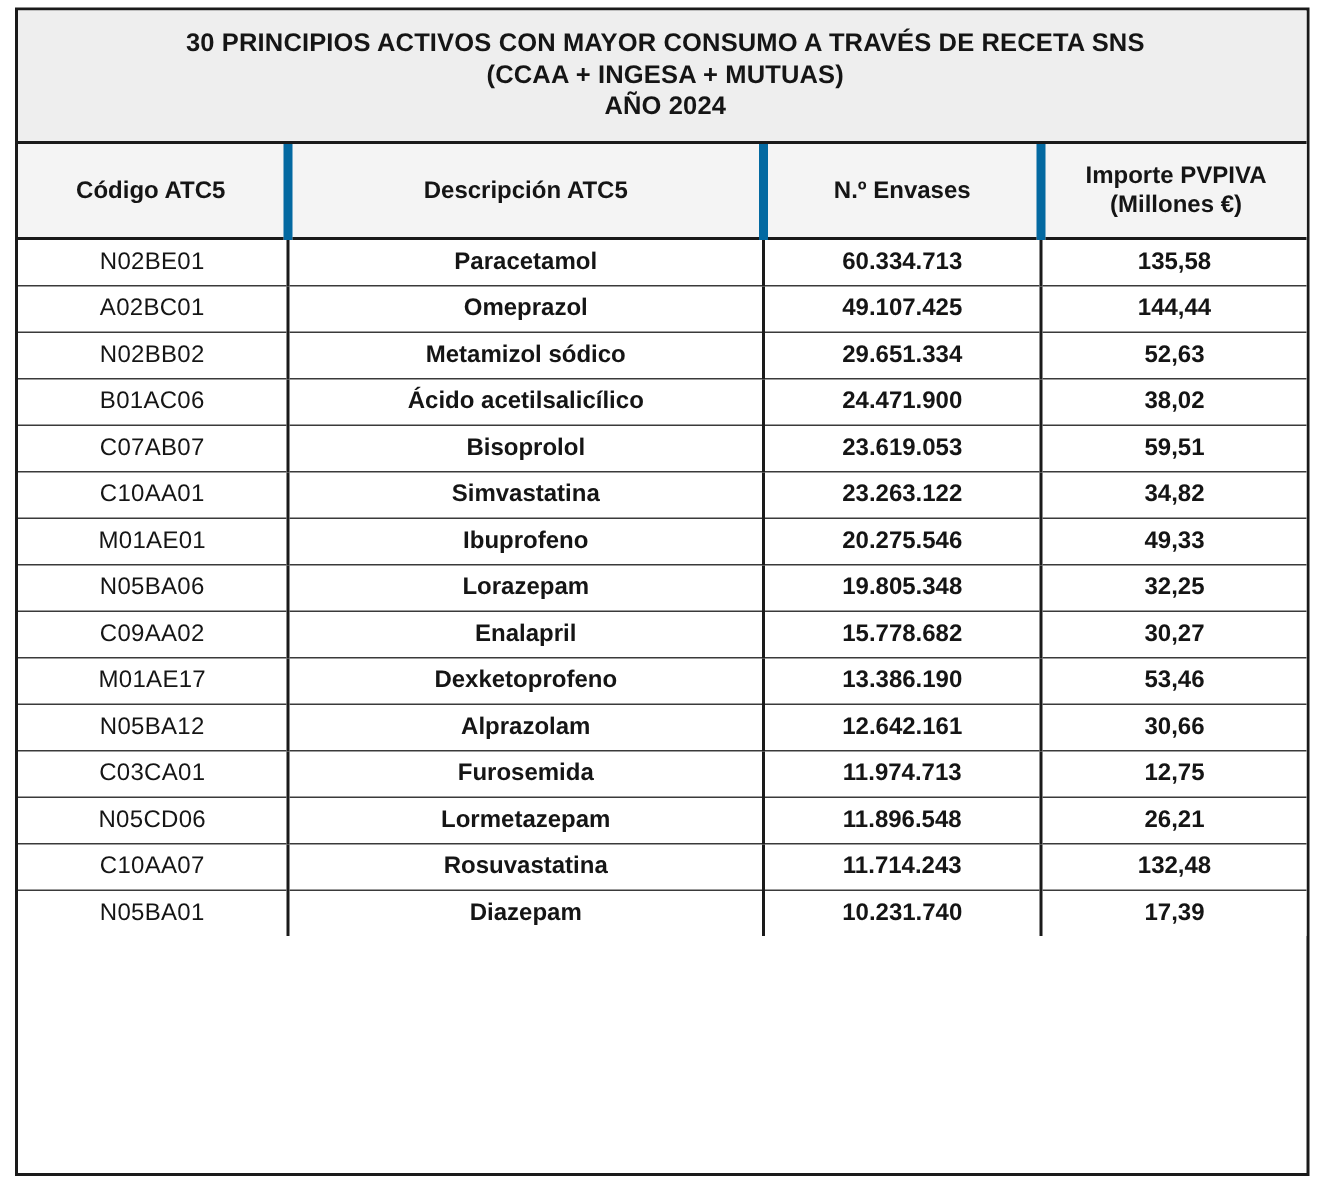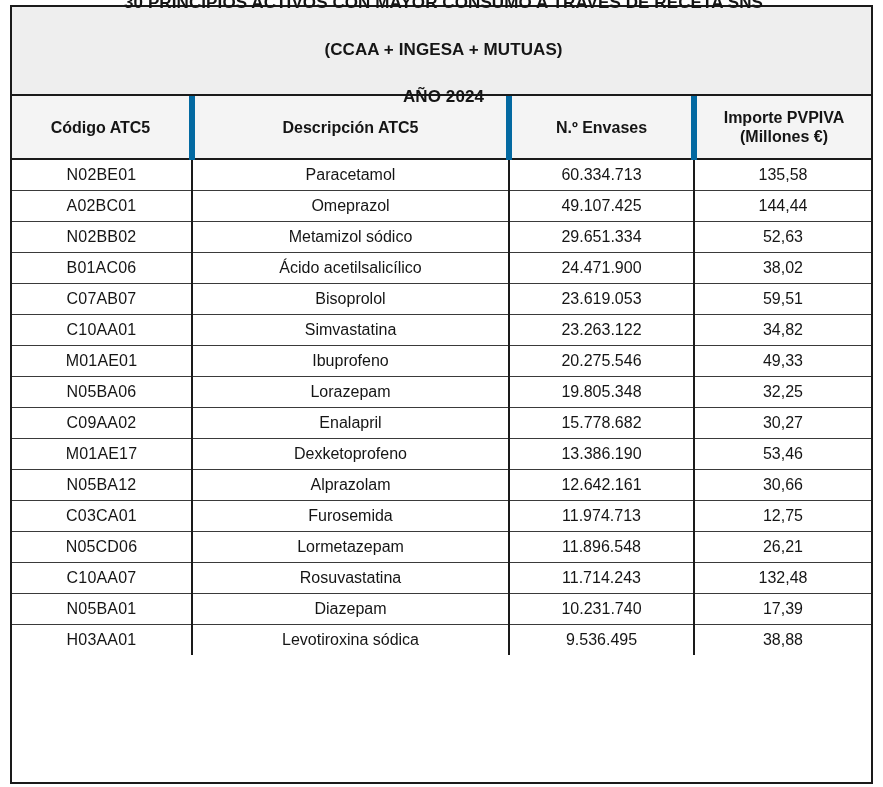--- a/index.html
+++ b/index.html
@@ -32,21 +32,20 @@
     box-sizing: border-box;
     width: 100%;
     height: 89px;
     background: #eeeeee;
     border-bottom: 2px solid #1a1a1a;
     display: flex;
     flex-direction: column;
     align-items: center;
     justify-content: center;
     padding: 2px 4px 4px 8px;
-    gap: 26px;
   }
   .title-line {
     font-size: 17px;
     font-weight: bold;
     line-height: 21px;
     text-align: center;
     letter-spacing: 0.1px;
     color: #151515;
     white-space: nowrap;
   }
@@ -90,22 +89,22 @@
     font-size: 16px;
     line-height: 18px;
     color: #151515;
     white-space: nowrap;
     overflow: hidden;
   }
   #atc-table tbody td:last-child { border-right: none; }
   #atc-table tbody tr:last-child td { border-bottom: none; }
 
   td.cell-code { font-weight: normal; letter-spacing: 0.2px; }
-  td.cell-desc { font-weight: normal; }
-  td.cell-num  { font-weight: normal; margin-top: 12px; }
+  td.cell-desc { font-weight: bold; }
+  td.cell-num  { font-weight: bold; margin-top: 12px; }
 </style>
 </head>
 <body>
 
 <div id="report-frame">
 
   <div id="title-block">
     <div class="title-line">30 PRINCIPIOS ACTIVOS CON MAYOR CONSUMO A TRAVÉS DE RECETA SNS</div>
     <div class="title-line">(CCAA + INGESA + MUTUAS)</div>
     <div class="title-line">AÑO 2024</div>
@@ -213,22 +212,16 @@
           <td class="cell-desc">Rosuvastatina</td>
           <td class="cell-num">11.714.243</td>
           <td class="cell-num">132,48</td>
         </tr>
         <tr>
           <td class="cell-code">N05BA01</td>
           <td class="cell-desc">Diazepam</td>
           <td class="cell-num">10.231.740</td>
           <td class="cell-num">17,39</td>
         </tr>
-        <tr>
-          <td class="cell-code">H03AA01</td>
-          <td class="cell-desc">Levotiroxina sódica</td>
-          <td class="cell-num">9.536.495</td>
-          <td class="cell-num">38,88</td>
-        </tr>
       </tbody>
   </table>
 
 </div>
 
 </body></html>

